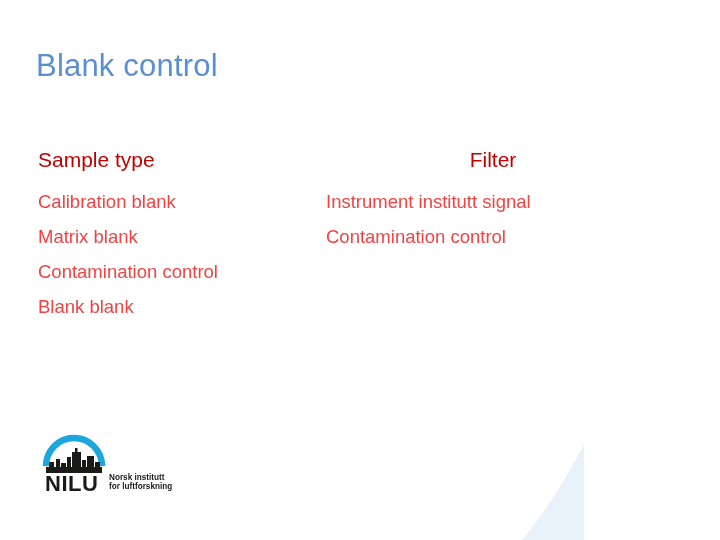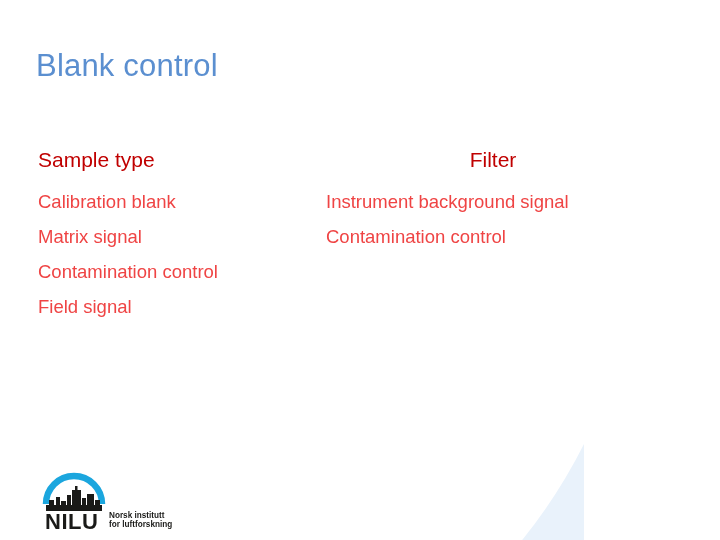--- a/index.html
+++ b/index.html
@@ -84,21 +84,21 @@
     font-size: 18.5px;
     font-weight: 400;
     line-height: 35px;
     white-space: nowrap;
   }
 
   
   .logo {
     position: absolute;
     left: 42px;
-    top: 464px;
+    top: 426px;
     width: 130px;
     height: 68px;
   }
   .logo svg { display: block; }
 </style>
 </head>
 <body>
 
 <div id="slide">
 
@@ -115,42 +115,42 @@
       <div class="col-b">
         <div class="hdr hdr-b">Filter</div>
       </div>
     </div>
 
     <div class="row">
       <div class="col-a">
         <div class="cell">Calibration blank</div>
       </div>
       <div class="col-b">
-        <div class="cell">Instrument background signal</div>
+        <div class="cell">Instrument institutt signal</div>
       </div>
     </div>
 
     <div class="row">
       <div class="col-a">
-        <div class="cell">Matrix signal</div>
+        <div class="cell">Matrix blank</div>
       </div>
       <div class="col-b">
         <div class="cell">Contamination control</div>
       </div>
     </div>
 
     <div class="row">
       <div class="col-b">
         <div class="cell">Contamination control</div>
       </div>
     </div>
 
     <div class="row">
       <div class="col-a">
-        <div class="cell">Field signal</div>
+        <div class="cell">Blank blank</div>
       </div>
     </div>
 
   </div>
 
   <div class="logo">
     <svg width="130" height="68" viewBox="0 0 130 68" xmlns="http://www.w3.org/2000/svg">
 
       <g>
         <path d="M4 40 A28 28 0 0 1 60 40" fill="none" stroke="#1BA6DE" stroke-width="6.5" stroke-linecap="butt"></path>

